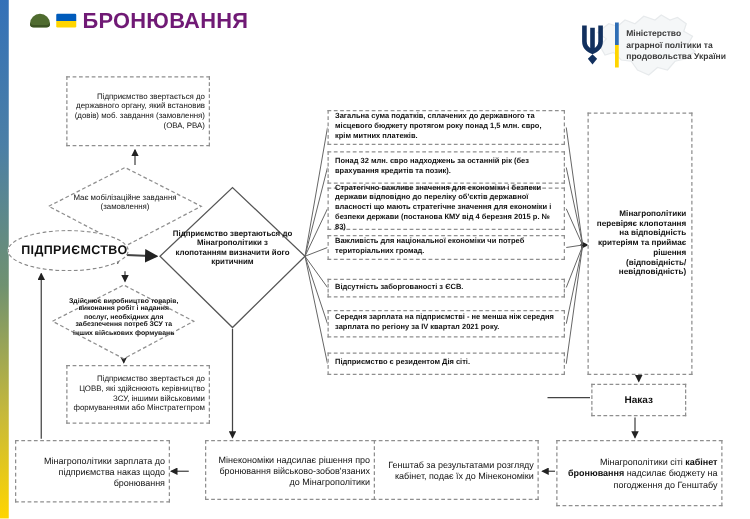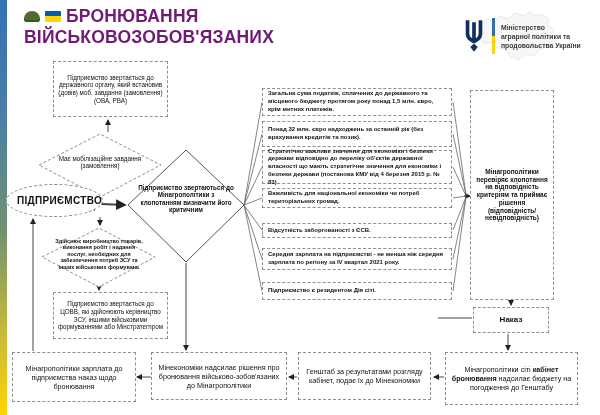--- a/index.html
+++ b/index.html
@@ -16,21 +16,21 @@
   .flag{width:16px;height:11px;background:linear-gradient(#005bbb 50%,#ffd500 50%);
         border-radius:1px;display:inline-block;}
   
   #logo{position:absolute;left:462px;top:10px;width:134px;height:52px;z-index:4;
         display:flex;align-items:center;gap:6px;}
   #logo .bar{width:3px;height:36px;background:linear-gradient(#2e6db4 50%,#ffd500 50%);}
   #logo .ltxt{font-size:6.8px;font-weight:700;color:#3a3a3a;line-height:9px;}
   #mapsvg{position:absolute;left:470px;top:0;z-index:0;}
   
   .box{position:absolute;background:#fff;border:1px dashed #8f8f8f;box-sizing:border-box;
-       display:flex;align-items:center;justify-content:center;text-align:center;
+       display:flex;align-items:center;justify-content:center;text-align:right;
        font-size:6.3px;line-height:1.2;padding:2px 3px;z-index:2;}
   .crit{position:absolute;left:262px;width:190px;background:#fff;border:1px dashed #8f8f8f;
         box-sizing:border-box;display:flex;align-items:center;text-align:left;
         font-size:6px;font-weight:700;line-height:1.3;padding:2px 5px;z-index:2;}
   .ellipse{position:absolute;border:1px dashed #8a8a8a;border-radius:50%;background:#fff;
            display:flex;align-items:center;justify-content:flex-end;font-weight:700;
            font-size:10px;letter-spacing:.3px;z-index:2;}
   .dtext{position:absolute;z-index:3;text-align:center;font-size:6.3px;line-height:1.16;}
   .bold{font-weight:700;}
   .brow{font-size:7.2px;line-height:1.25;}
@@ -45,23 +45,20 @@
 
   <svg id="mapsvg" width="130" height="64">
     <path d="M8,26 l9,-7 7,2 6,-5 8,3 7,-6 9,3 5,-4 7,4 6,-2 7,5 -2,6 7,4 -4,7 6,5 -7,6 -9,2 -6,7 -8,-2 -7,6 -9,-4 -5,-7 -8,-1 -6,-6 -7,2 -4,-7 5,-6 Z" fill="#f5f7f8" stroke="#e7eaec" stroke-width="1"></path>
   </svg>
 
   <div id="hdr">
     <div class="t-line">
       <span class="helmet"></span>
       <span class="flag"></span>
       <span>БРОНЮВАННЯ</span>
-    </div>
-    <div class="t-line">
-      <span>ВІЙСЬКОВОЗОБОВ'ЯЗАНИХ</span>
     </div>
   </div>
 
   <div id="logo">
     <svg width="24" height="34" viewBox="0 0 26 36">
       <path d="M4 1 v14 c0 6 4 9 9 11 c5 -2 9 -5 9 -11 V1 h-4 v14 c0 3 -1.5 4.5 -3 5.5 V3 h-4 v17.5 c-1.5 -1 -3 -2.5 -3 -5.5 V1 Z" fill="#12305e"></path>
       <path d="M13 26 l4 4 -4 5 -4 -5 Z" fill="#12305e"></path>
     </svg>
     <div class="bar"></div>
     <div class="ltxt">
@@ -143,17 +140,17 @@
   <div class="box bold" style="left:473px;top:307px;width:76px;height:26px;font-size:8px;">Наказ</div>
 
   <div class="box brow" style="left:445px;top:352px;width:133px;height:53px;">
     <span>
       <span>Мінагрополітики сіті </span><span class="bold">кабінет бронювання</span><span> надсилає бюджету на погодження до Генштабу</span>
     </span>
   </div>
 
   <div class="box brow" style="left:298px;top:352px;width:133px;height:48px;">Генштаб за результатами розгляду кабінет, подає їх до Мінекономіки</div>
 
-  <div class="box brow" style="left:151px;top:352px;width:136px;height:48px;">Мінекономіки надсилає рішення про бронювання військово-зобов'язаних до Мінагрополітики</div>
+  <div class="box brow" style="left:164px;top:352px;width:136px;height:48px;">Мінекономіки надсилає рішення про бронювання військово-зобов'язаних до Мінагрополітики</div>
 
   <div class="box brow" style="left:12px;top:352px;width:124px;height:50px;">Мінагрополітики зарплата до підприємства наказ щодо бронювання</div>
 
 </div>
 
 </body></html>

